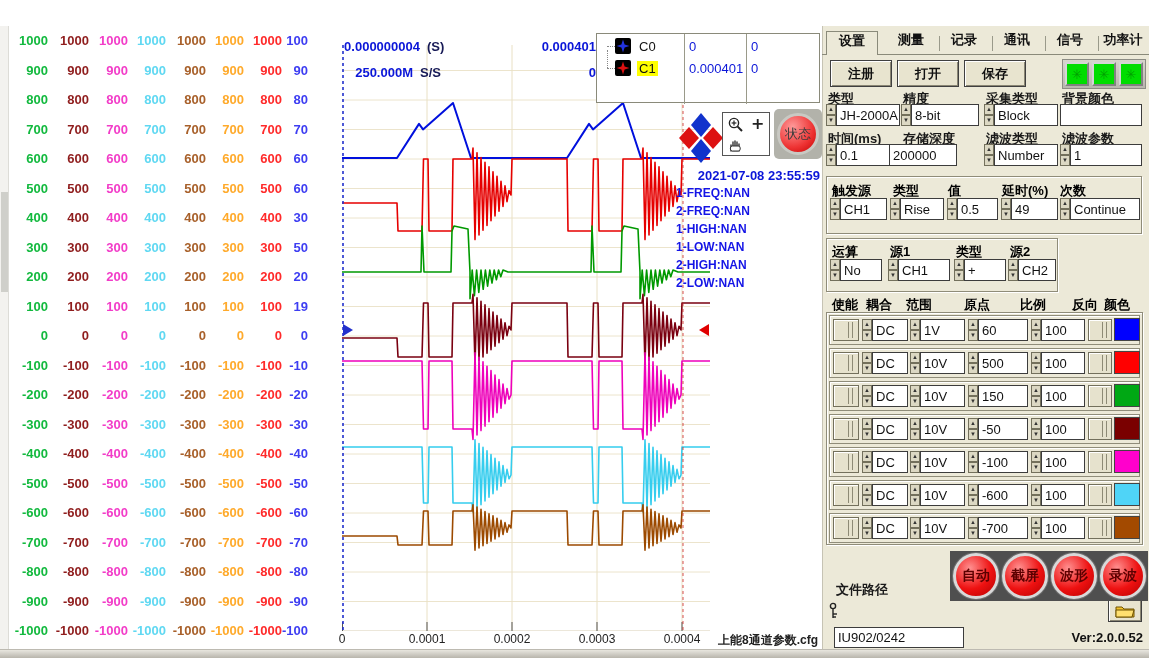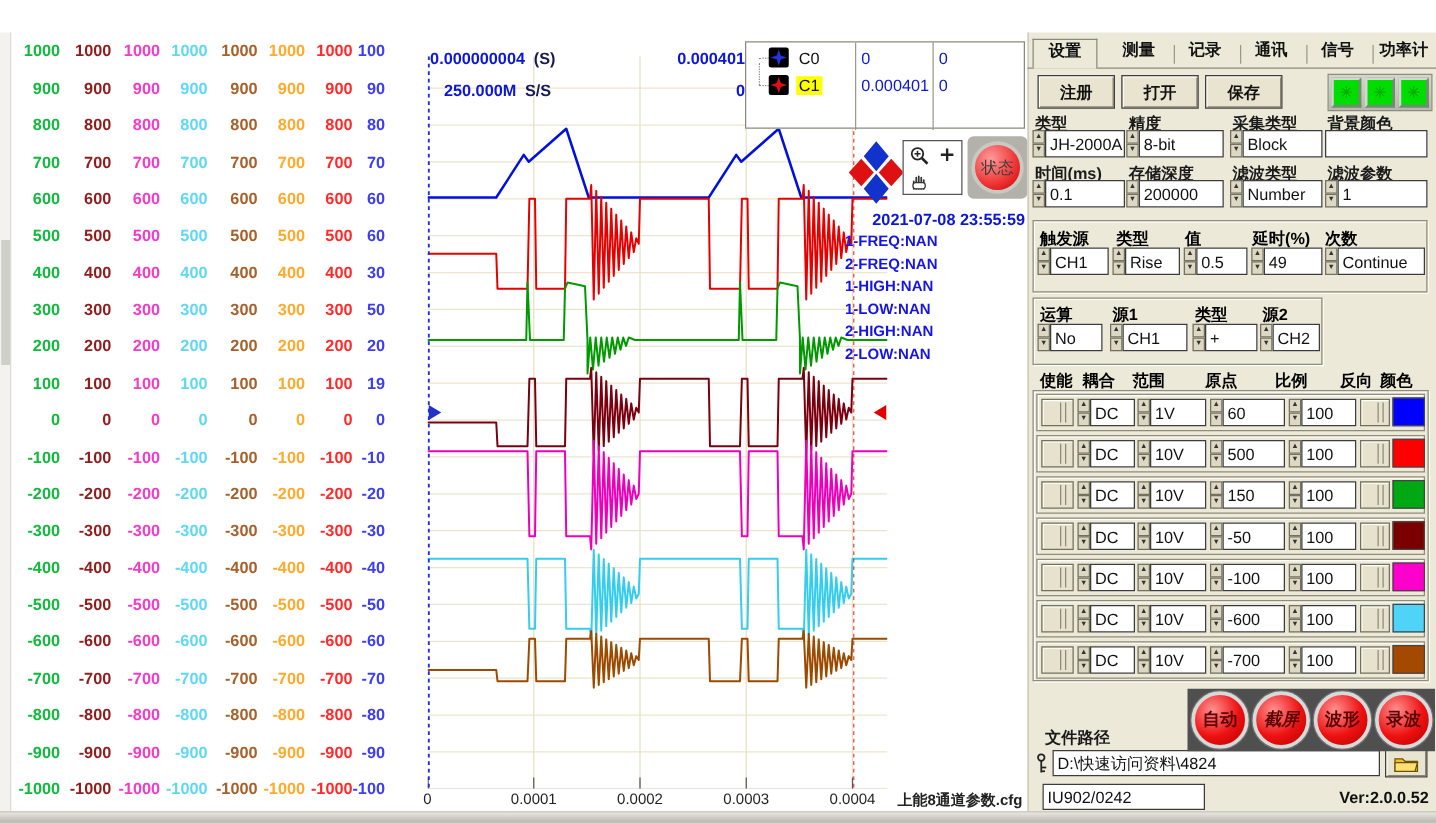--- a/index.html
+++ b/index.html
@@ -141,21 +141,20 @@
 
   <div class="av" style="left:822px;top:26px;width:327px;height:623px;background:#ece9d8;border-left:1px solid #c6c3b4;"></div>
 
   <div class="av lbl" style="left:836px;top:581px;">文件路径</div>
   <svg class="av" style="left:828px;top:602px" width="12" height="18" viewBox="0 0 12 18">
     <circle cx="5" cy="4" r="2.6" fill="none" stroke="#222" stroke-width="1.4"></circle>
     <line x1="5" y1="6.6" x2="5" y2="16" stroke="#222" stroke-width="1.4"></line>
     <line x1="5" y1="12" x2="9" y2="12" stroke="#222" stroke-width="1.4"></line>
       <line x1="5" y1="15" x2="8" y2="15" stroke="#222" stroke-width="1.4"></line>
   </svg>
-  <input class="av fld" style="left: 842px; top: 600px; width: 262px; height: 21px; font: 13px &quot;Liberation Sans&quot;, sans-serif;" readonly="" value="D:\快速访问资料\4824">
   <div class="av btn3d" style="left:1108px;top:599px;width:34px;height:23px;">
     <svg width="20" height="14" viewBox="0 0 20 14">
       <path d="M1,3 h6 l2,2 h10 v8 h-18 z" fill="#f2c22e" stroke="#6e5200" stroke-width="1"></path>
       <path d="M1,6 h18 l-2,7 h-16 z" fill="#ffe070" stroke="#6e5200" stroke-width="1"></path>
     </svg>
   </div>
   <input class="av fld" style="left: 834px; top: 627px; width: 130px; height: 21px; font: 13px &quot;Liberation Sans&quot;, sans-serif;" readonly="" value="IU902/0242">
   <div class="av" style="left:1000px;top:630px;width:143px;text-align:right;font:bold 13px 'Liberation Sans',sans-serif;color:#111;">Ver:2.0.0.52</div>
 
   <div class="av" style="left:0;top:649px;width:1149px;height:9px;background:linear-gradient(#e8e6df,#b8b5ac);border-top:1px solid #bdbab1;"></div>
@@ -386,21 +385,21 @@
     <div class="av spn" style="left: 826px; top: 144px; width: 10px; height: 22px;">
       <div>▲</div>
       <div>▼</div>
     </div>
     <div class="av fld" style="left: 836px; top: 144px; width: 64px; height: 22px;">0.1</div>
     <div class="av" style="left: 903px; top: 130px; font: bold 13px &quot;Liberation Sans&quot;, sans-serif; color: rgb(26, 26, 26);">存储深度</div>
     <div class="av spn" style="left: 901px; top: 144px; width: 10px; height: 22px;">
       <div>▲</div>
       <div>▼</div>
     </div>
-    <div class="av fld" style="left: 911px; top: 144px; width: 68px; height: 22px;">200000</div>
+    <div class="av fld" style="left: 889px; top: 144px; width: 68px; height: 22px;">200000</div>
     <div class="av" style="left: 986px; top: 130px; font: bold 13px &quot;Liberation Sans&quot;, sans-serif; color: rgb(26, 26, 26);">滤波类型</div>
     <div class="av spn" style="left: 984px; top: 144px; width: 10px; height: 22px;">
       <div>▲</div>
       <div>▼</div>
     </div>
     <div class="av fld" style="left: 994px; top: 144px; width: 64px; height: 22px;">Number</div>
     <div class="av" style="left: 1062px; top: 130px; font: bold 13px &quot;Liberation Sans&quot;, sans-serif; color: rgb(26, 26, 26);">滤波参数</div>
     <div class="av spn" style="left: 1060px; top: 144px; width: 10px; height: 22px;">
       <div>▲</div>
       <div>▼</div>
@@ -661,16 +660,16 @@
       <div>▲</div>
       <div>▼</div>
     </div>
     <div class="av fld" style="left: 1041px; top: 517px; width: 44px; height: 22px;">100</div>
     <div class="av tgl" style="left: 1088px; top: 517px; width: 24px; height: 22px;">
       <i></i>
     </div>
     <div class="av" style="left: 1114px; top: 516px; width: 26px; height: 23px; background: rgb(163, 74, 0); border: 1px solid rgb(68, 68, 68);"></div>
     <div class="av" style="left: 950px; top: 551px; width: 198px; height: 50px; background: rgb(79, 79, 79);"></div>
     <div class="av rnd" style="left: 953px; top: 553px; width: 46px; height: 46px;">自动</div>
-    <div class="av rnd" style="left: 1002px; top: 553px; width: 46px; height: 46px; font-style: italic;">截屏</div>
+    <div class="av rnd" style="left: 1002px; top: 553px; width: 46px; height: 46px;">截屏</div>
     <div class="av rnd" style="left: 1051px; top: 553px; width: 46px; height: 46px;">波形</div>
     <div class="av rnd" style="left: 1100px; top: 553px; width: 46px; height: 46px;">录波</div>
   </div>
 
 </body></html>

